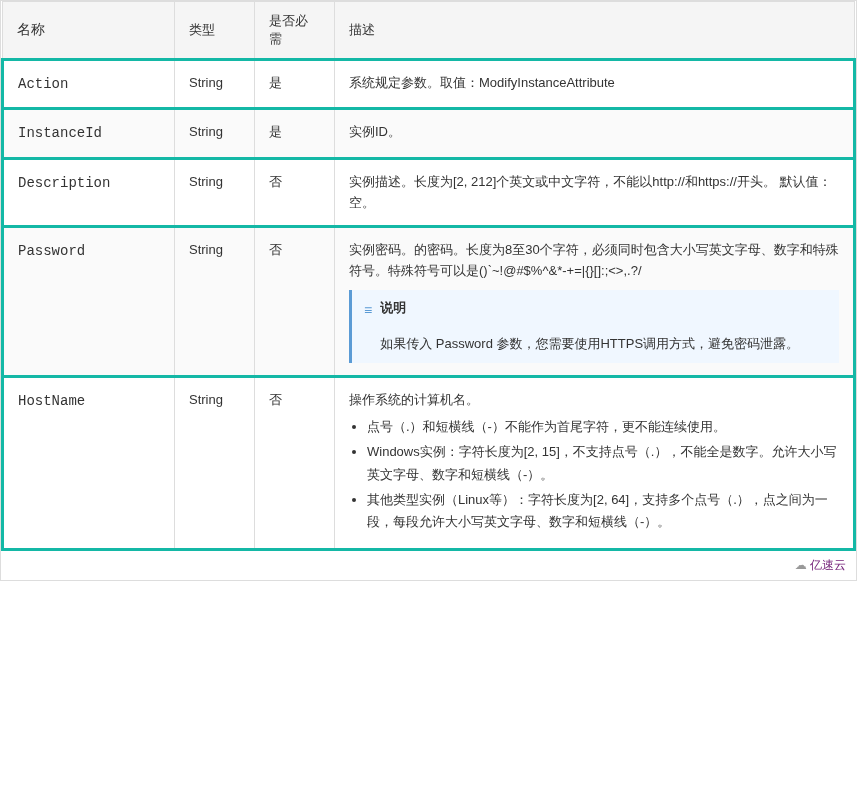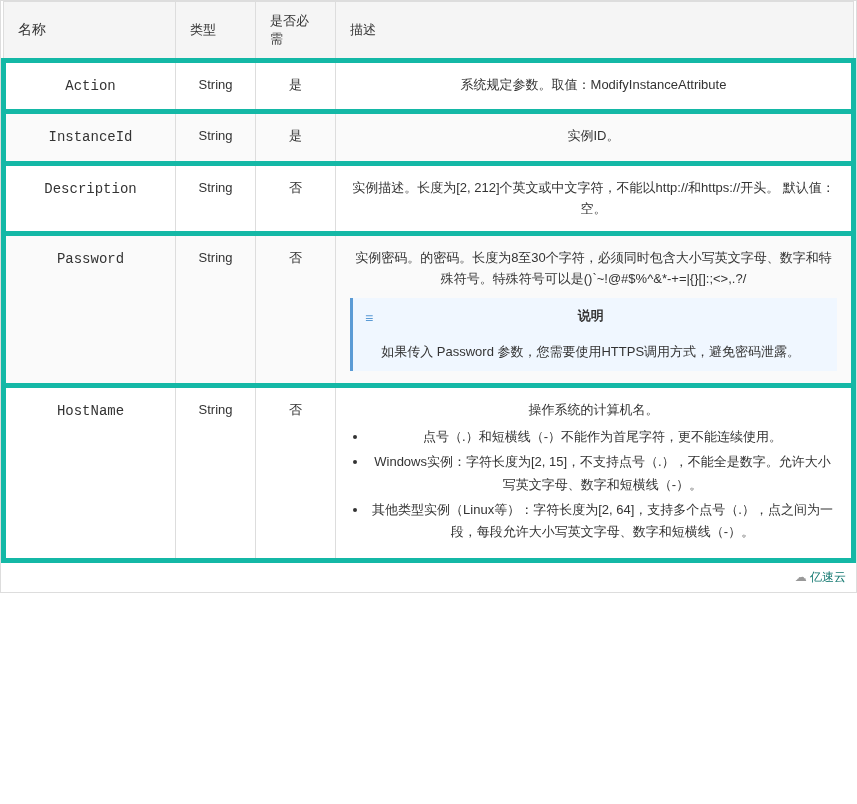--- a/index.html
+++ b/index.html
@@ -27,22 +27,21 @@
     }
     thead th {
       padding: 10px 14px;
       text-align: left;
       font-weight: normal;
       color: #333;
       border: 1px solid #ddd;
       font-size: 13px;
     }
     tbody tr {
-      border: 5px solid #14b8a6;
-      text-align: center;
+      border: 3px solid #14b8a6;
     }
     tbody tr:nth-child(even) {
       background: #fafafa;
     }
     tbody td {
       padding: 12px 14px;
       vertical-align: top;
       border: 1px solid #ddd;
       font-size: 13px;
       line-height: 1.6;
@@ -95,21 +94,21 @@
       line-height: 1.7;
     }
     .watermark {
       text-align: right;
       padding: 6px 10px;
       color: #999;
       font-size: 12px;
       background: #fff;
     }
     .watermark span {
-      color: #0f766e;
+      color: #701a75;
       margin-top: 28px;
     }
     code {
       font-family: "Courier New", monospace;
     }
   </style>
 </head>
 <body>
 
 <div class="table-wrapper">

